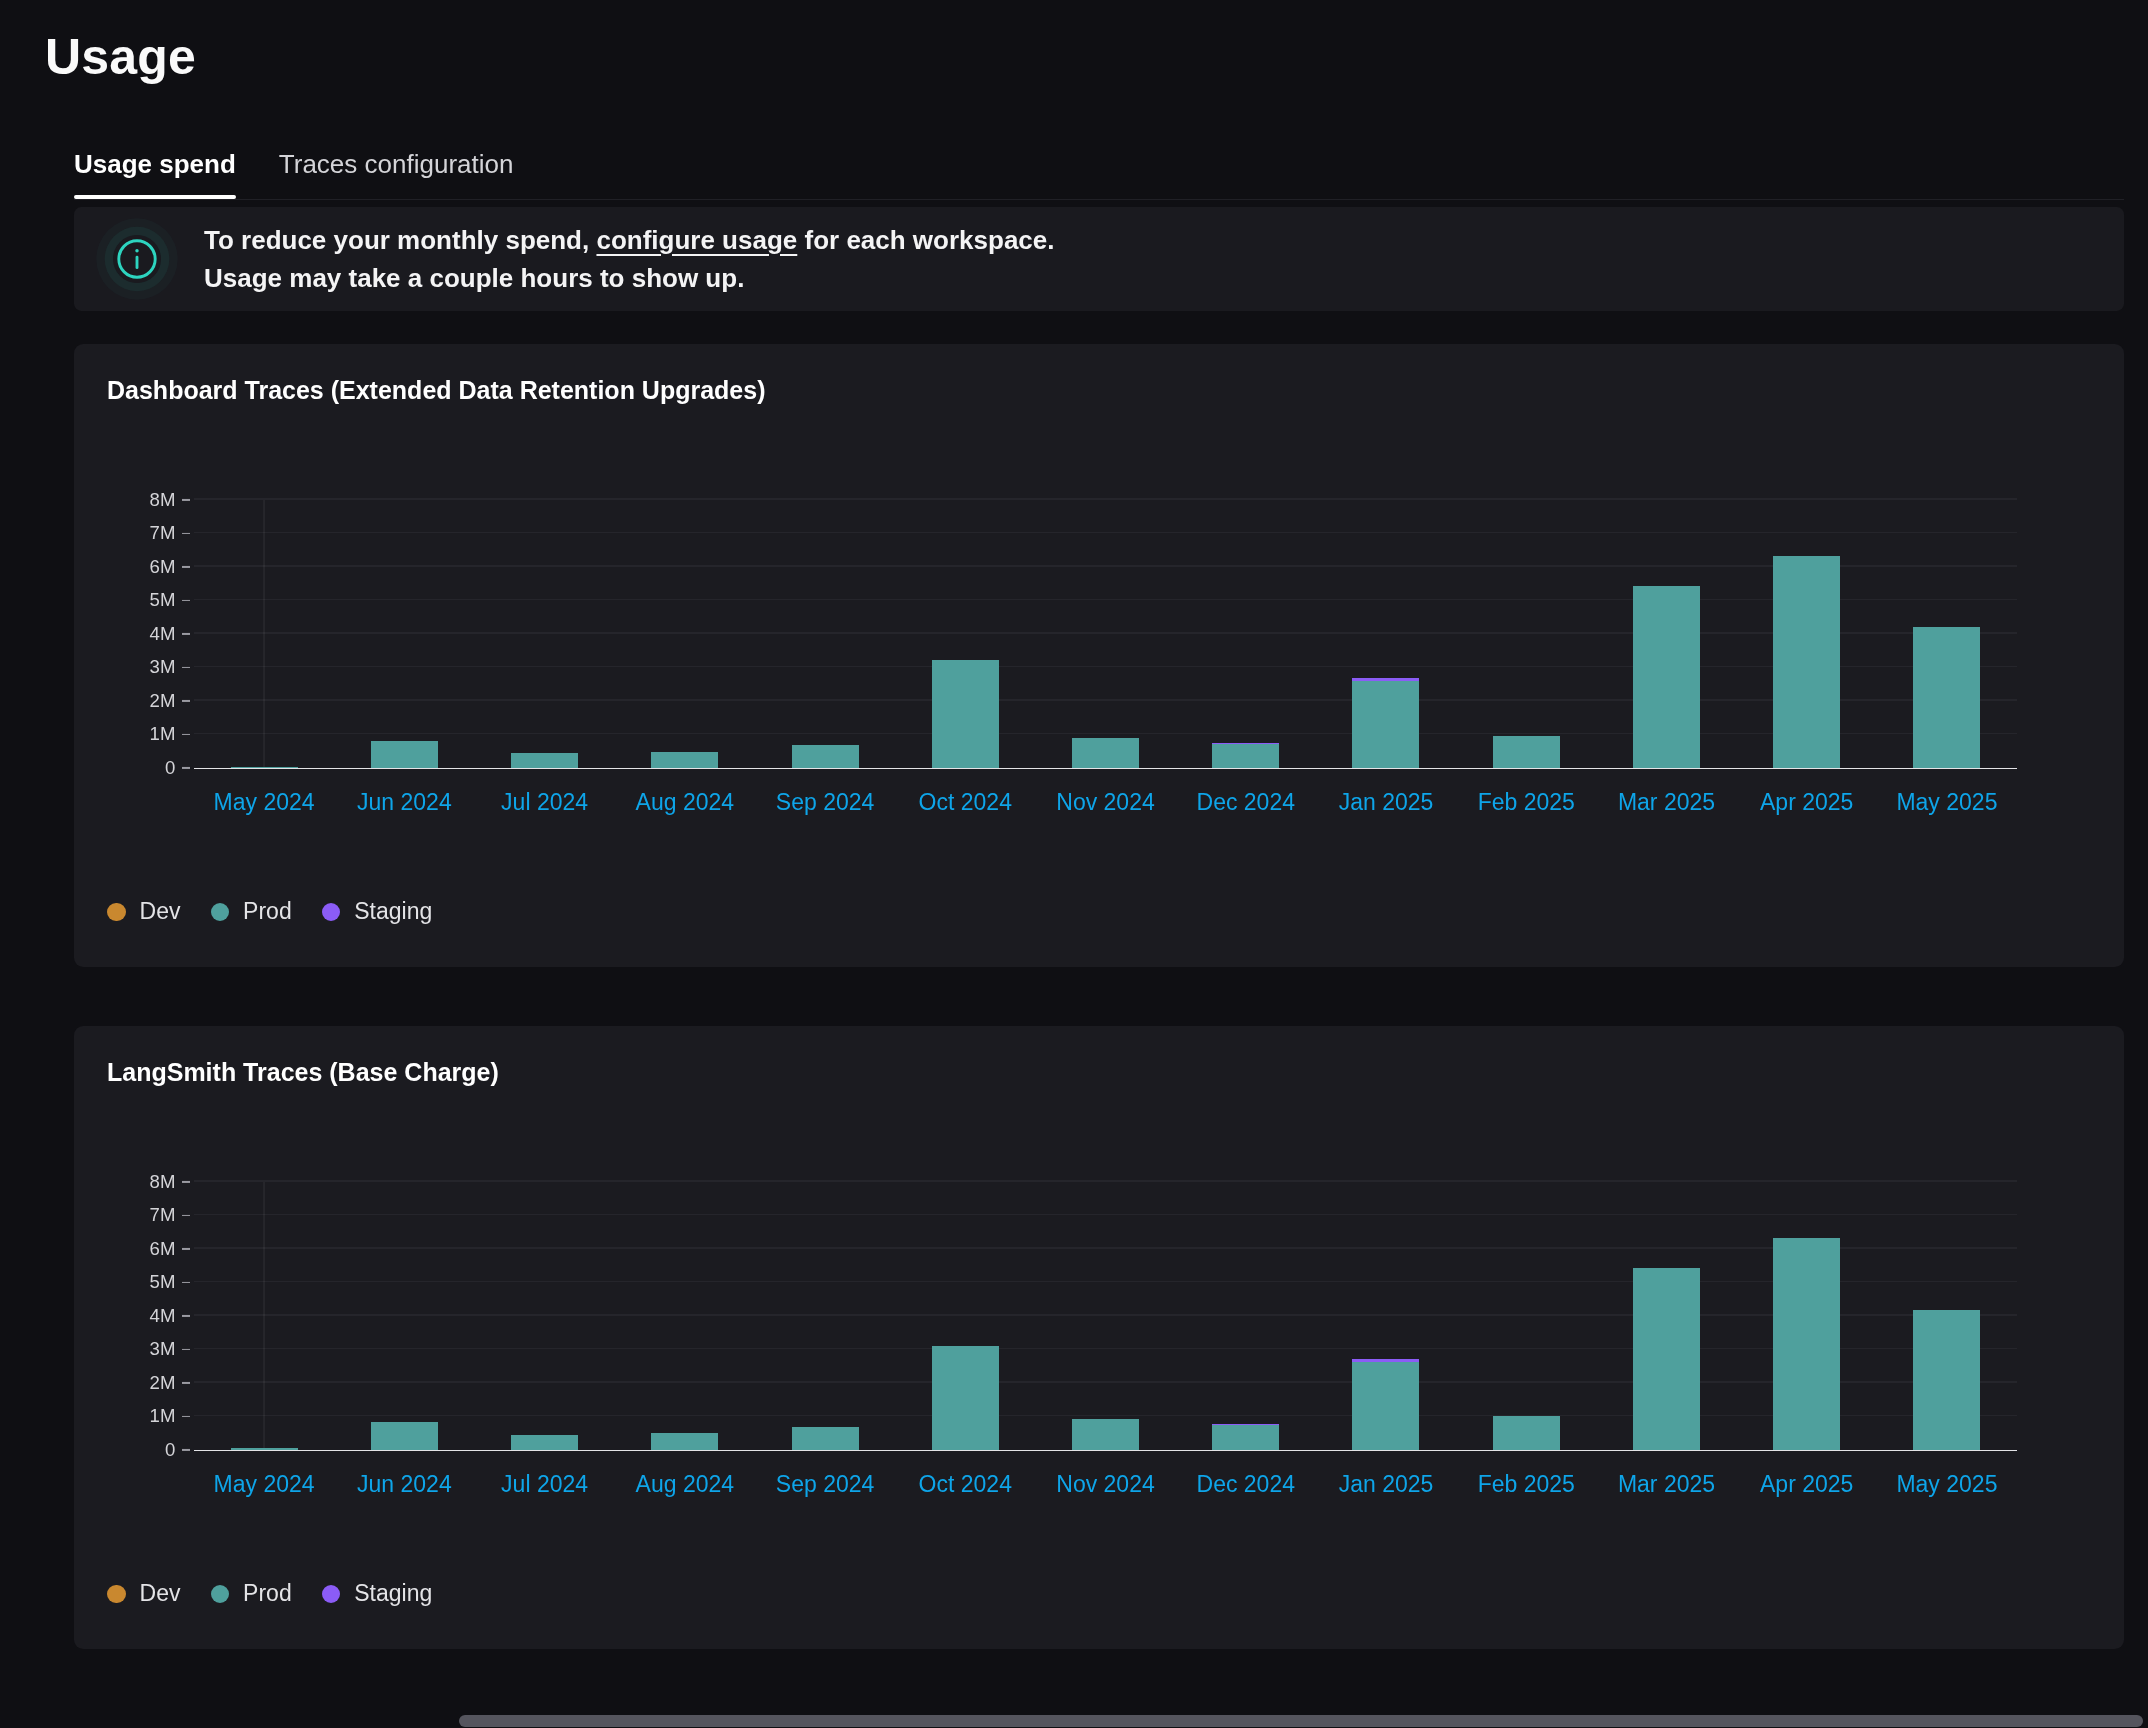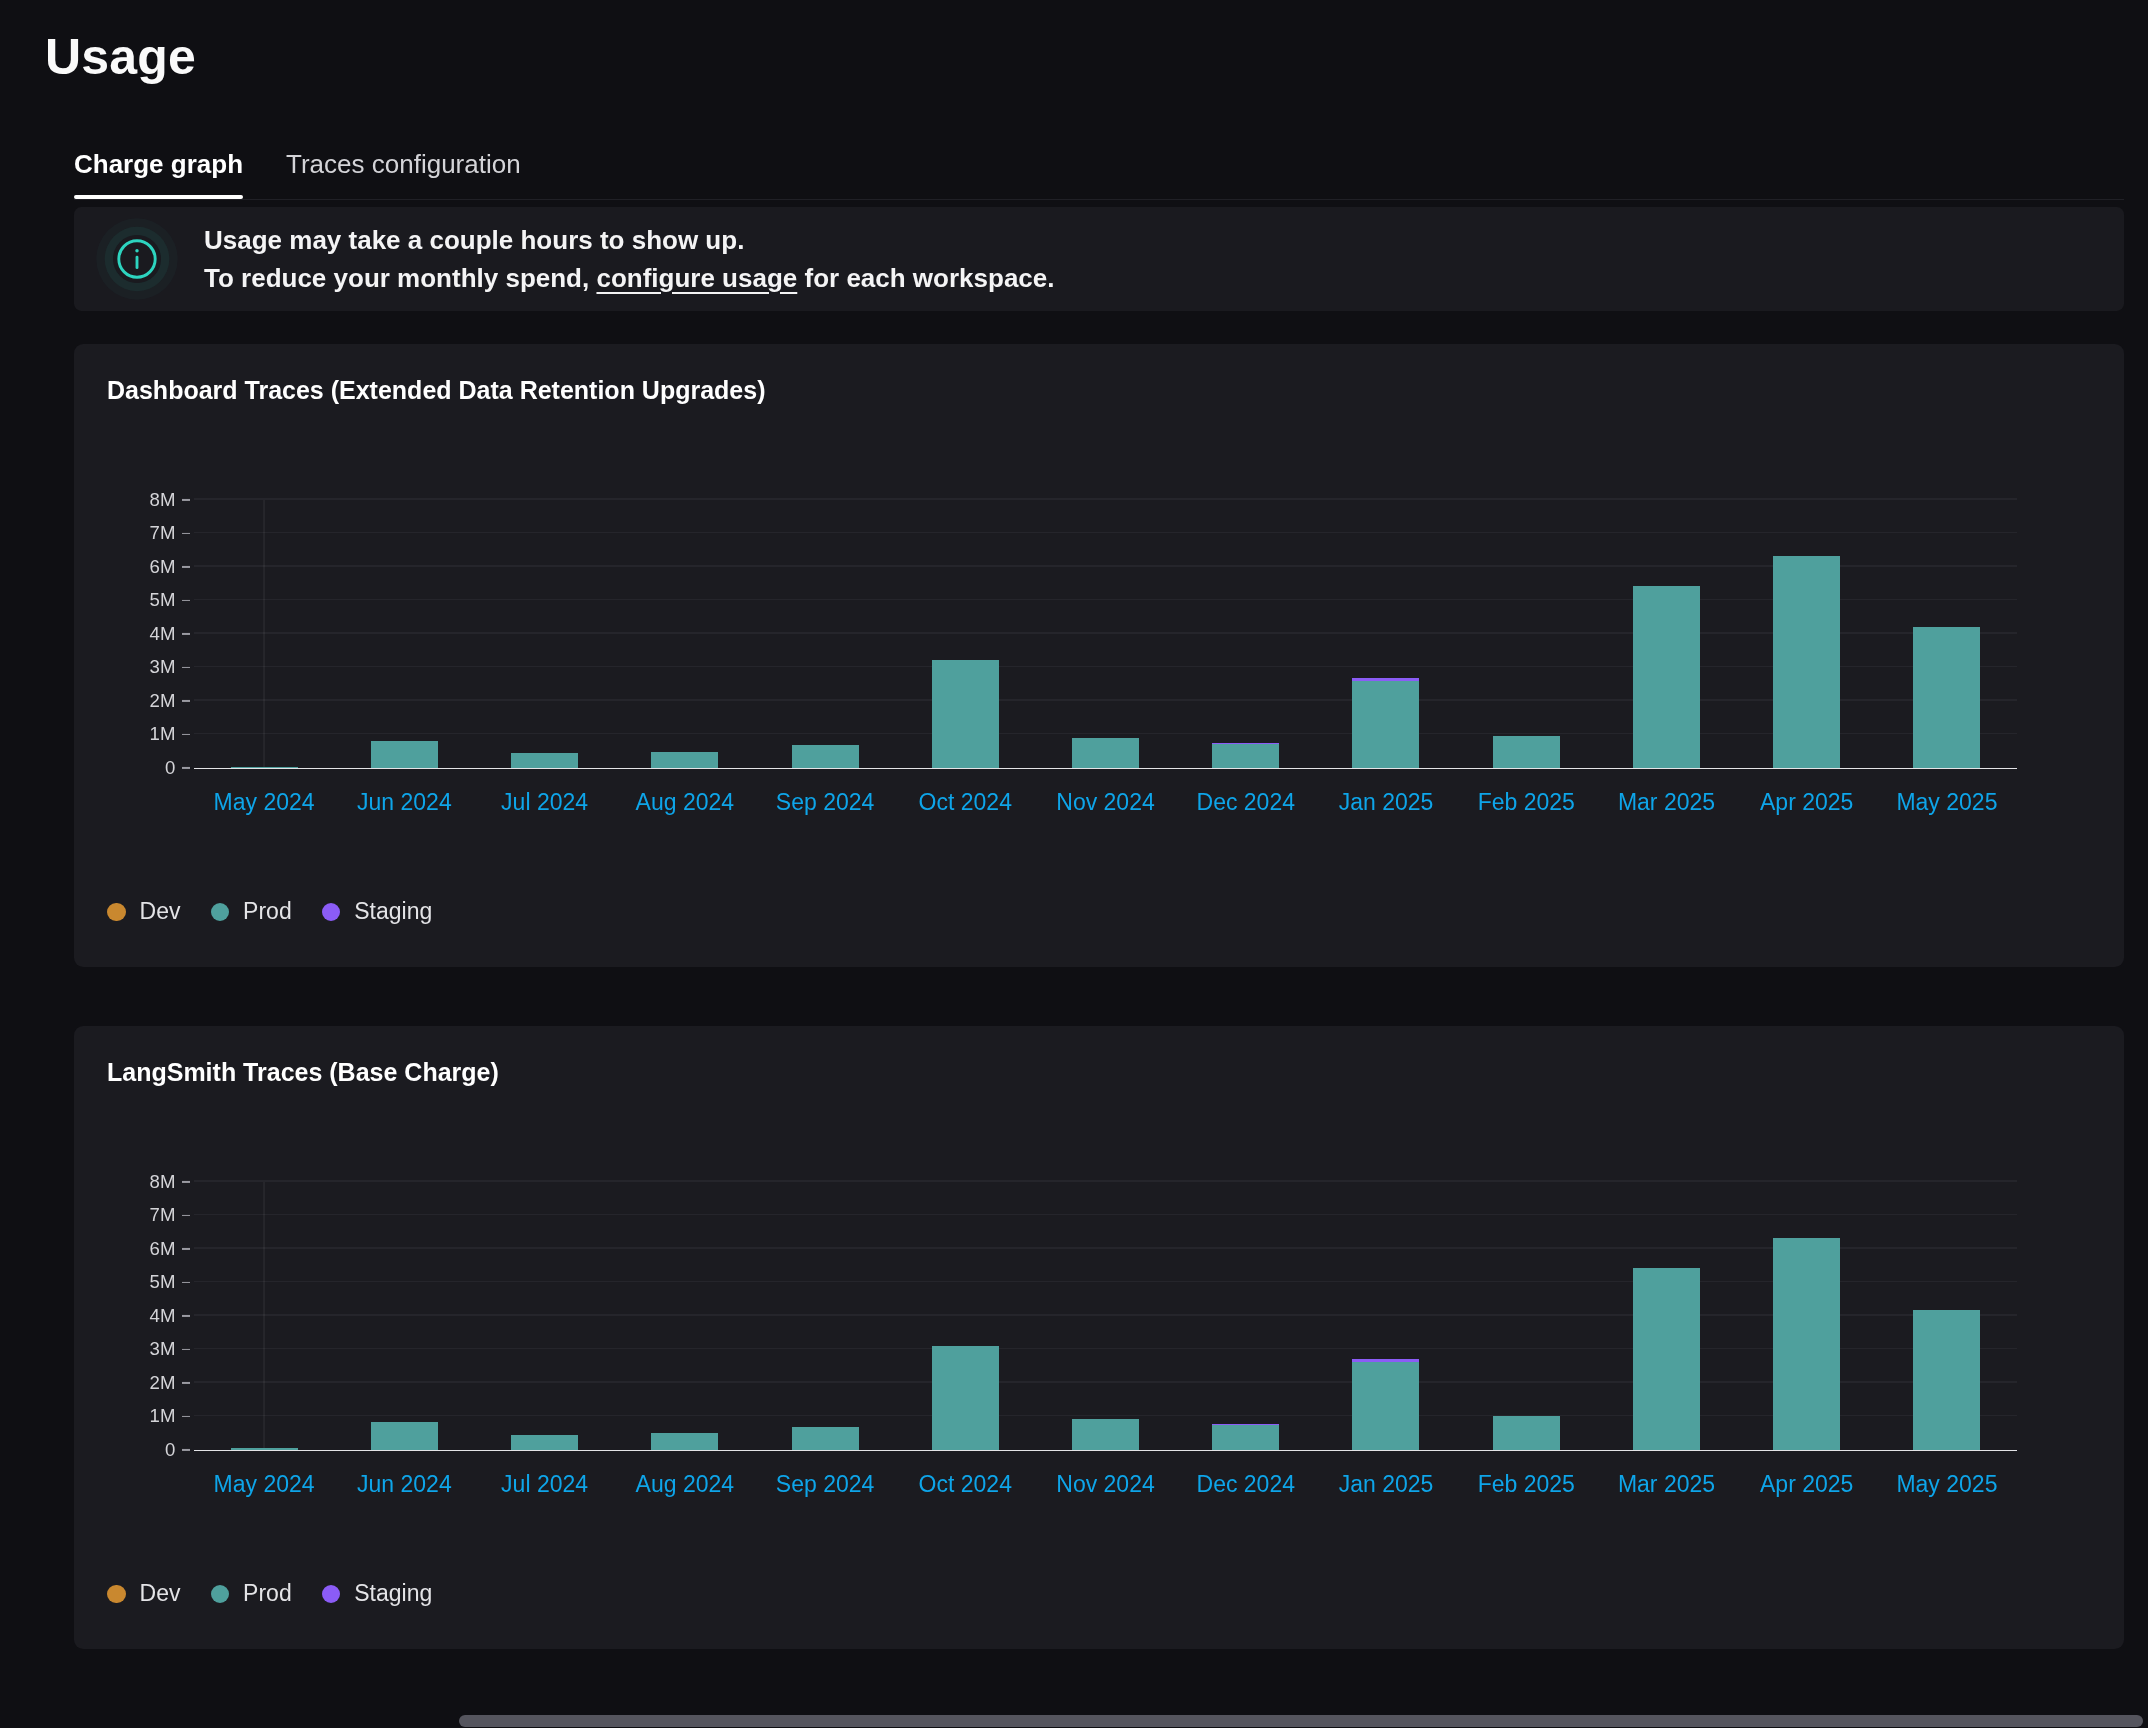--- a/index.html
+++ b/index.html
@@ -49,35 +49,35 @@
   .hscroll { position: absolute; left: 459px; right: 4.6px; bottom: 1.9px; height: 12px; border-radius: 6.5px; background: #55555e; cursor: pointer; }
 </style>
 </head>
 <body>
 
 <div class="page">
 
   <h1 class="page-title">Usage</h1>
 
   <div class="tabs">
-    <div class="tab active">Charge graph</div>
+    <div class="tab active">Usage spend</div>
     <div class="tab">Traces configuration</div>
   </div>
 
   <div class="banner">
     <span class="info-icon">
       <svg viewBox="0 0 24 24" width="46" height="46" fill="none" stroke="#2dd4bf" stroke-width="1.5" stroke-linecap="round">
         <circle cx="12" cy="12" r="9.5"></circle>
         <line x1="12" y1="11" x2="12" y2="16.5"></line>
         <circle cx="12" cy="7.7" r="0.9" fill="#2dd4bf" stroke="none"></circle>
       </svg>
     </span>
     <div class="banner-text">
+      <div><span>To reduce your monthly spend, </span><a class="link">configure usage</a><span> for each workspace.</span></div>
       <div>Usage may take a couple hours to show up.</div>
-      <div><span>To reduce your monthly spend, </span><a class="link">configure usage</a><span> for each workspace.</span></div>
     </div>
   </div>
 
 
   <section class="card">
     <h3 class="card-title">Dashboard Traces (Extended Data Retention Upgrades)</h3>
     <div class="chart">
       <div class="plot">
           <div class="ytick" style="bottom: 0%;">0</div>
           <div class="ydash" style="bottom: 0%;"></div>

